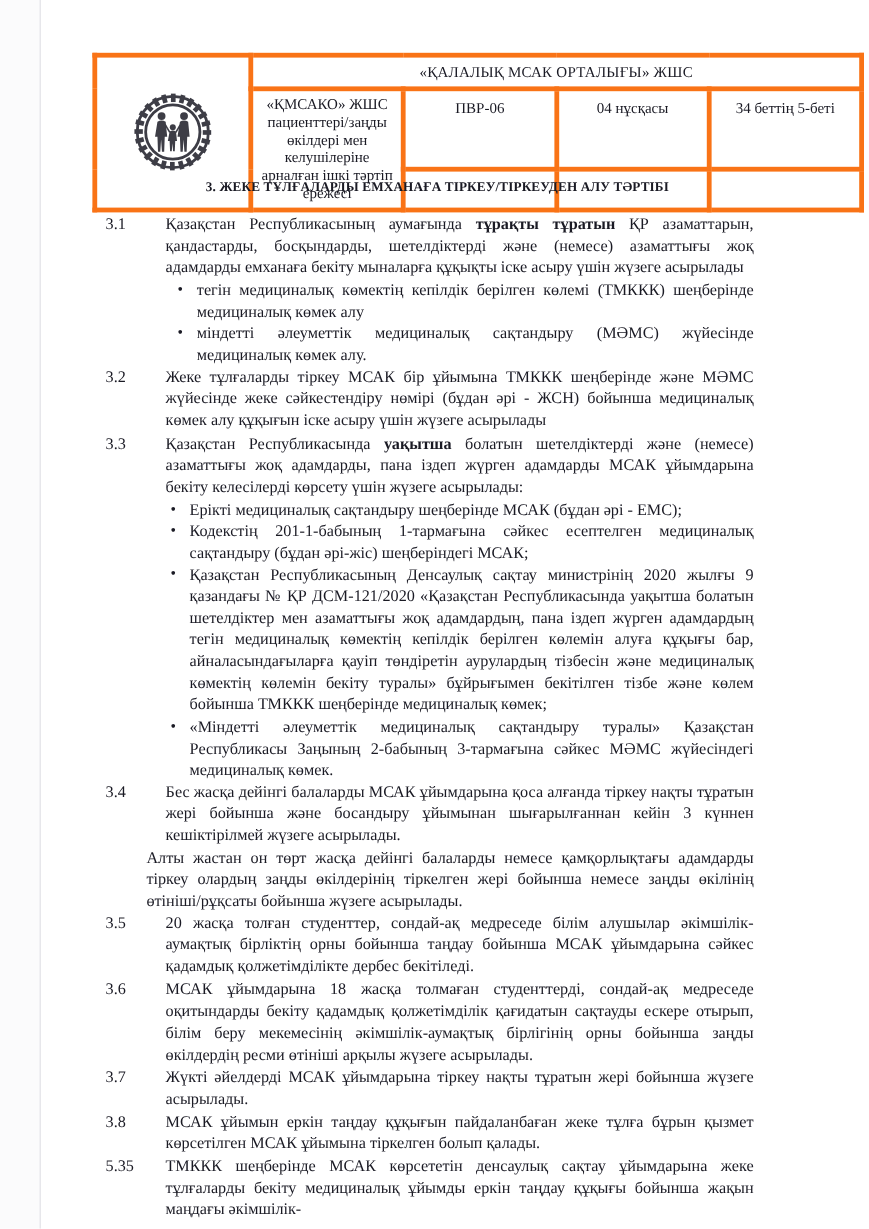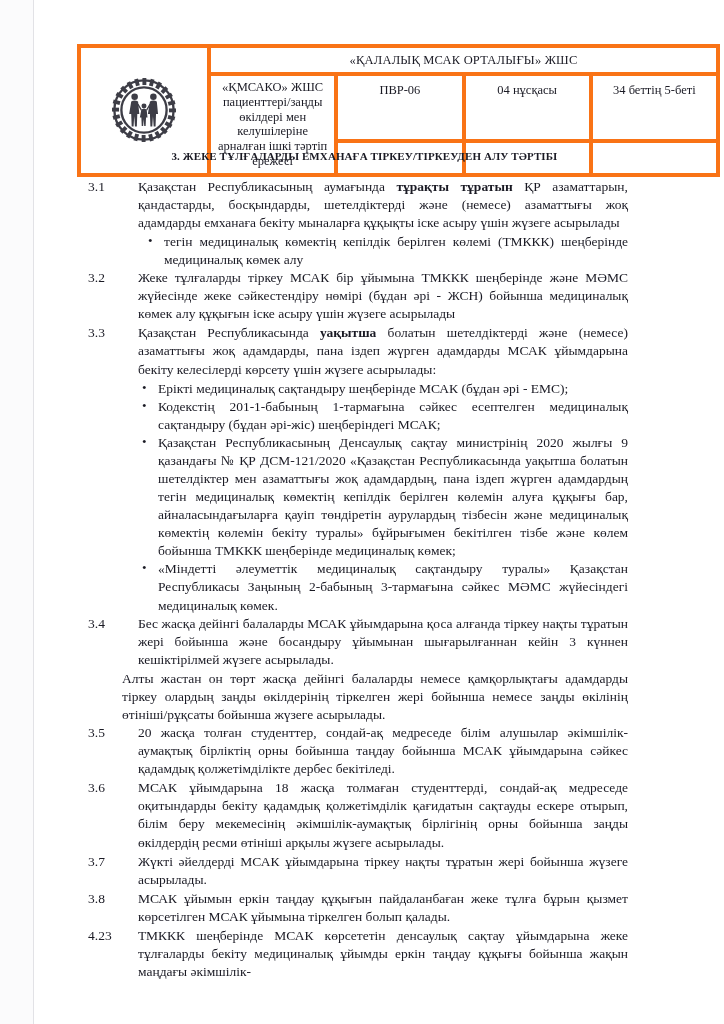--- a/index.html
+++ b/index.html
@@ -225,20 +225,21 @@
   <div class="content">
 
     <h1 class="doc-title">3. ЖЕКЕ ТҰЛҒАЛАРДЫ ЕМХАНАҒА ТІРКЕУ/ТІРКЕУДЕН АЛУ ТӘРТІБІ</h1>
 
     <div class="clause">
       <div class="clause-num">3.1</div>
       <div class="clause-body"><span>Қазақстан Республикасының аумағында </span><b>тұрақты тұратын</b><span> ҚР азаматтарын, қандастарды, босқындарды, шетелдіктерді және (немесе) азаматтығы жоқ адамдарды емханаға бекіту мыналарға құқықты іске асыру үшін жүзеге асырылады</span></div>
     </div>
     <ul class="bullets deep">
       <li>тегін медициналық көмектің кепілдік берілген көлемі (ТМККК) шеңберінде медициналық көмек алу</li>
+      <li>міндетті әлеуметтік медициналық сақтандыру (МӘМС) жүйесінде медициналық көмек алу.</li>
     </ul>
 
     <div class="clause">
       <div class="clause-num">3.2</div>
       <div class="clause-body">Жеке тұлғаларды тіркеу МСАК бір ұйымына ТМККК шеңберінде және МӘМС жүйесінде жеке сәйкестендіру нөмірі (бұдан әрі - ЖСН) бойынша медициналық көмек алу құқығын іске асыру үшін жүзеге асырылады</div>
     </div>
 
     <div class="clause">
       <div class="clause-num">3.3</div>
       <div class="clause-body"><span>Қазақстан Республикасында </span><b>уақытша</b><span> болатын шетелдіктерді және (немесе) азаматтығы жоқ адамдарды, пана іздеп жүрген адамдарды МСАК ұйымдарына бекіту келесілерді көрсету үшін жүзеге асырылады:</span></div>
@@ -271,18 +272,18 @@
       <div class="clause-body">Жүкті әйелдерді МСАК ұйымдарына тіркеу нақты тұратын жері бойынша жүзеге асырылады.</div>
     </div>
 
     <div class="clause">
       <div class="clause-num">3.8</div>
       <div class="clause-body">МСАК ұйымын еркін таңдау құқығын пайдаланбаған жеке тұлға бұрын қызмет көрсетілген МСАК ұйымына тіркелген болып қалады.</div>
     </div>
 
 
     <div class="clause">
-      <div class="clause-num wide">4.23</div>
+      <div class="clause-num wide">5.35</div>
       <div class="clause-body">ТМККК шеңберінде МСАК көрсететін денсаулық сақтау ұйымдарына жеке тұлғаларды бекіту медициналық ұйымды еркін таңдау құқығы бойынша жақын маңдағы әкімшілік-</div>
     </div>
 
   </div>
 </div>
 
 </body></html>

